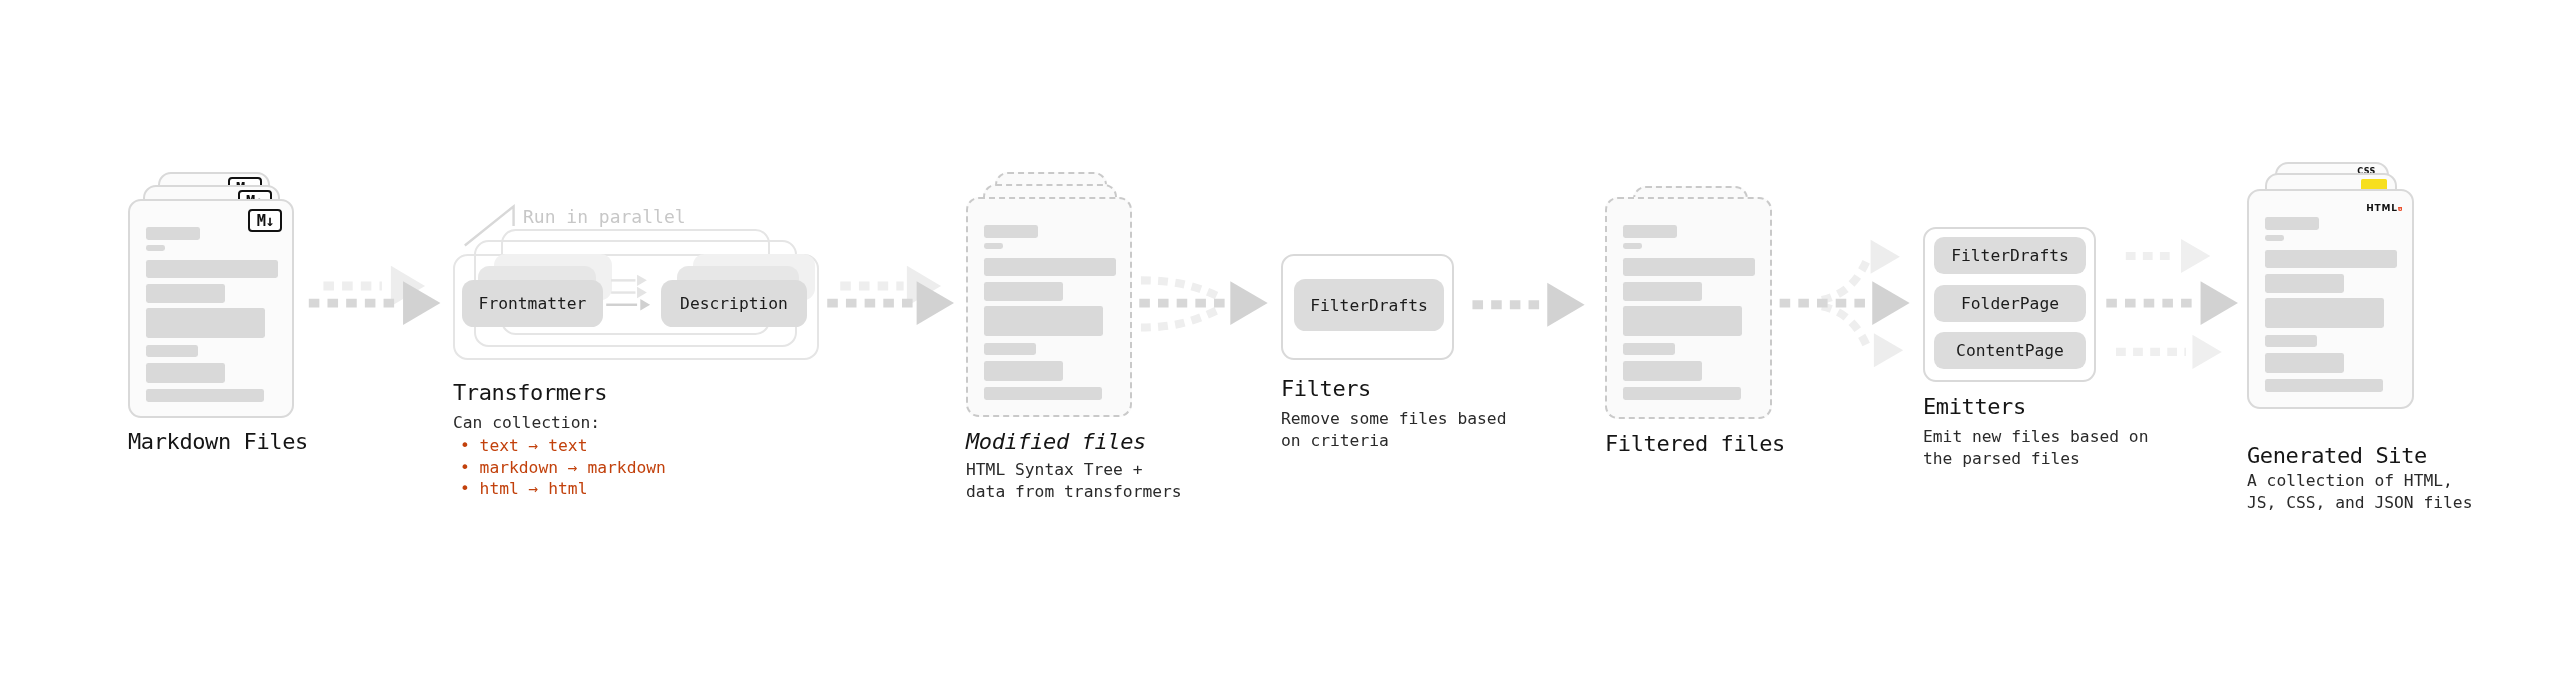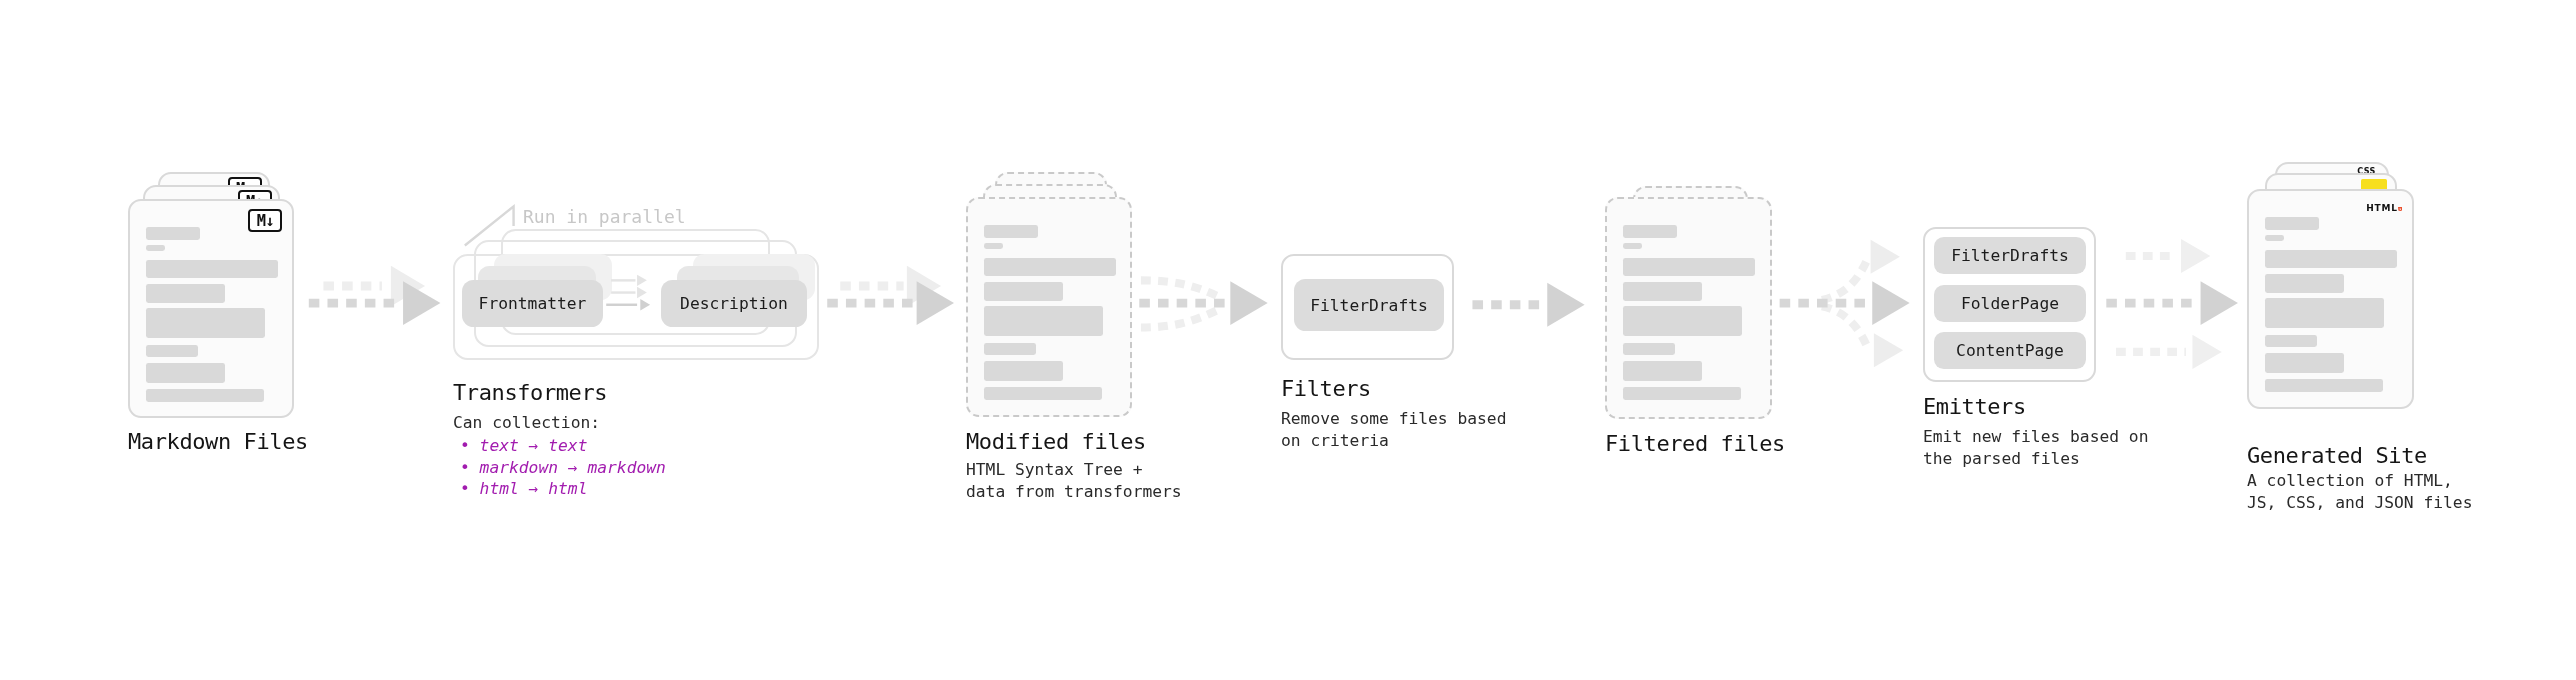--- a/index.html
+++ b/index.html
@@ -36,21 +36,21 @@
   .outline-box{position:absolute;border:2.4px solid #e5e5e5;border-radius:14.6px;box-sizing:border-box;background:transparent;}
   .panel{position:absolute;border:2.4px solid #d9d9d9;border-radius:13px;background:#ffffff;box-sizing:border-box;}
   .pill{position:absolute;background:#dcdcdc;border-radius:11.4px;display:flex;align-items:center;justify-content:center;
     font-size:16.3px;color:#1b1b1b;white-space:nowrap;}
   .pill.ghost1{background:#e7e7e7;}
   .pill.ghost2{background:#f1f1f1;}
   .pill.emit{border-radius:9.8px;}
   
   .label{position:absolute;font-size:22px;color:#151515;white-space:nowrap;letter-spacing:-0.4px;}
   .desc{position:absolute;font-size:16.3px;line-height:22px;color:#2a2a2a;white-space:pre-line;}
-  .bullet{position:absolute;font-size:16.3px;color:#a21caf;white-space:nowrap;font-style:italic;}
+  .bullet{position:absolute;font-size:16.3px;color:#c2410c;white-space:nowrap;}
   .note{position:absolute;font-size:18px;color:#c7c7c7;white-space:nowrap;}
   .overlay{position:absolute;left:0;top:0;pointer-events:none;}
 </style>
 </head>
 <body>
 
 <div class="canvas">
 
   <div>
     <div class="doc" style="left:158px;top:172px;width:112px;height:98px;">
@@ -110,21 +110,21 @@
         <div class="skel s1"></div>
           <div class="skel s2"></div>
         <div class="skel s3"></div>
           <div class="skel s4"></div>
         <div class="skel s5"></div>
           <div class="skel s6"></div>
         <div class="skel s7"></div>
           <div class="skel s8"></div>
       </div>
     </div>
-    <div class="label" style="left:966px;top:429px;">Modified files</div>
+    <div class="label" style="left:966px;top:429px;font-style:italic;">Modified files</div>
     <div class="desc" style="left:966px;top:459px;">HTML Syntax Tree +
 data from transformers</div>
   </div>
 
   <div>
     <div class="panel" style="left:1281px;top:254px;width:173px;height:106px;"></div>
     <div class="pill" style="left:1294px;top:279px;width:150px;height:52px;">FilterDrafts</div>
     <div class="label" style="left:1281px;top:376px;">Filters</div>
     <div class="desc" style="left:1281px;top:408px;">Remove some files based
 on criteria</div>

